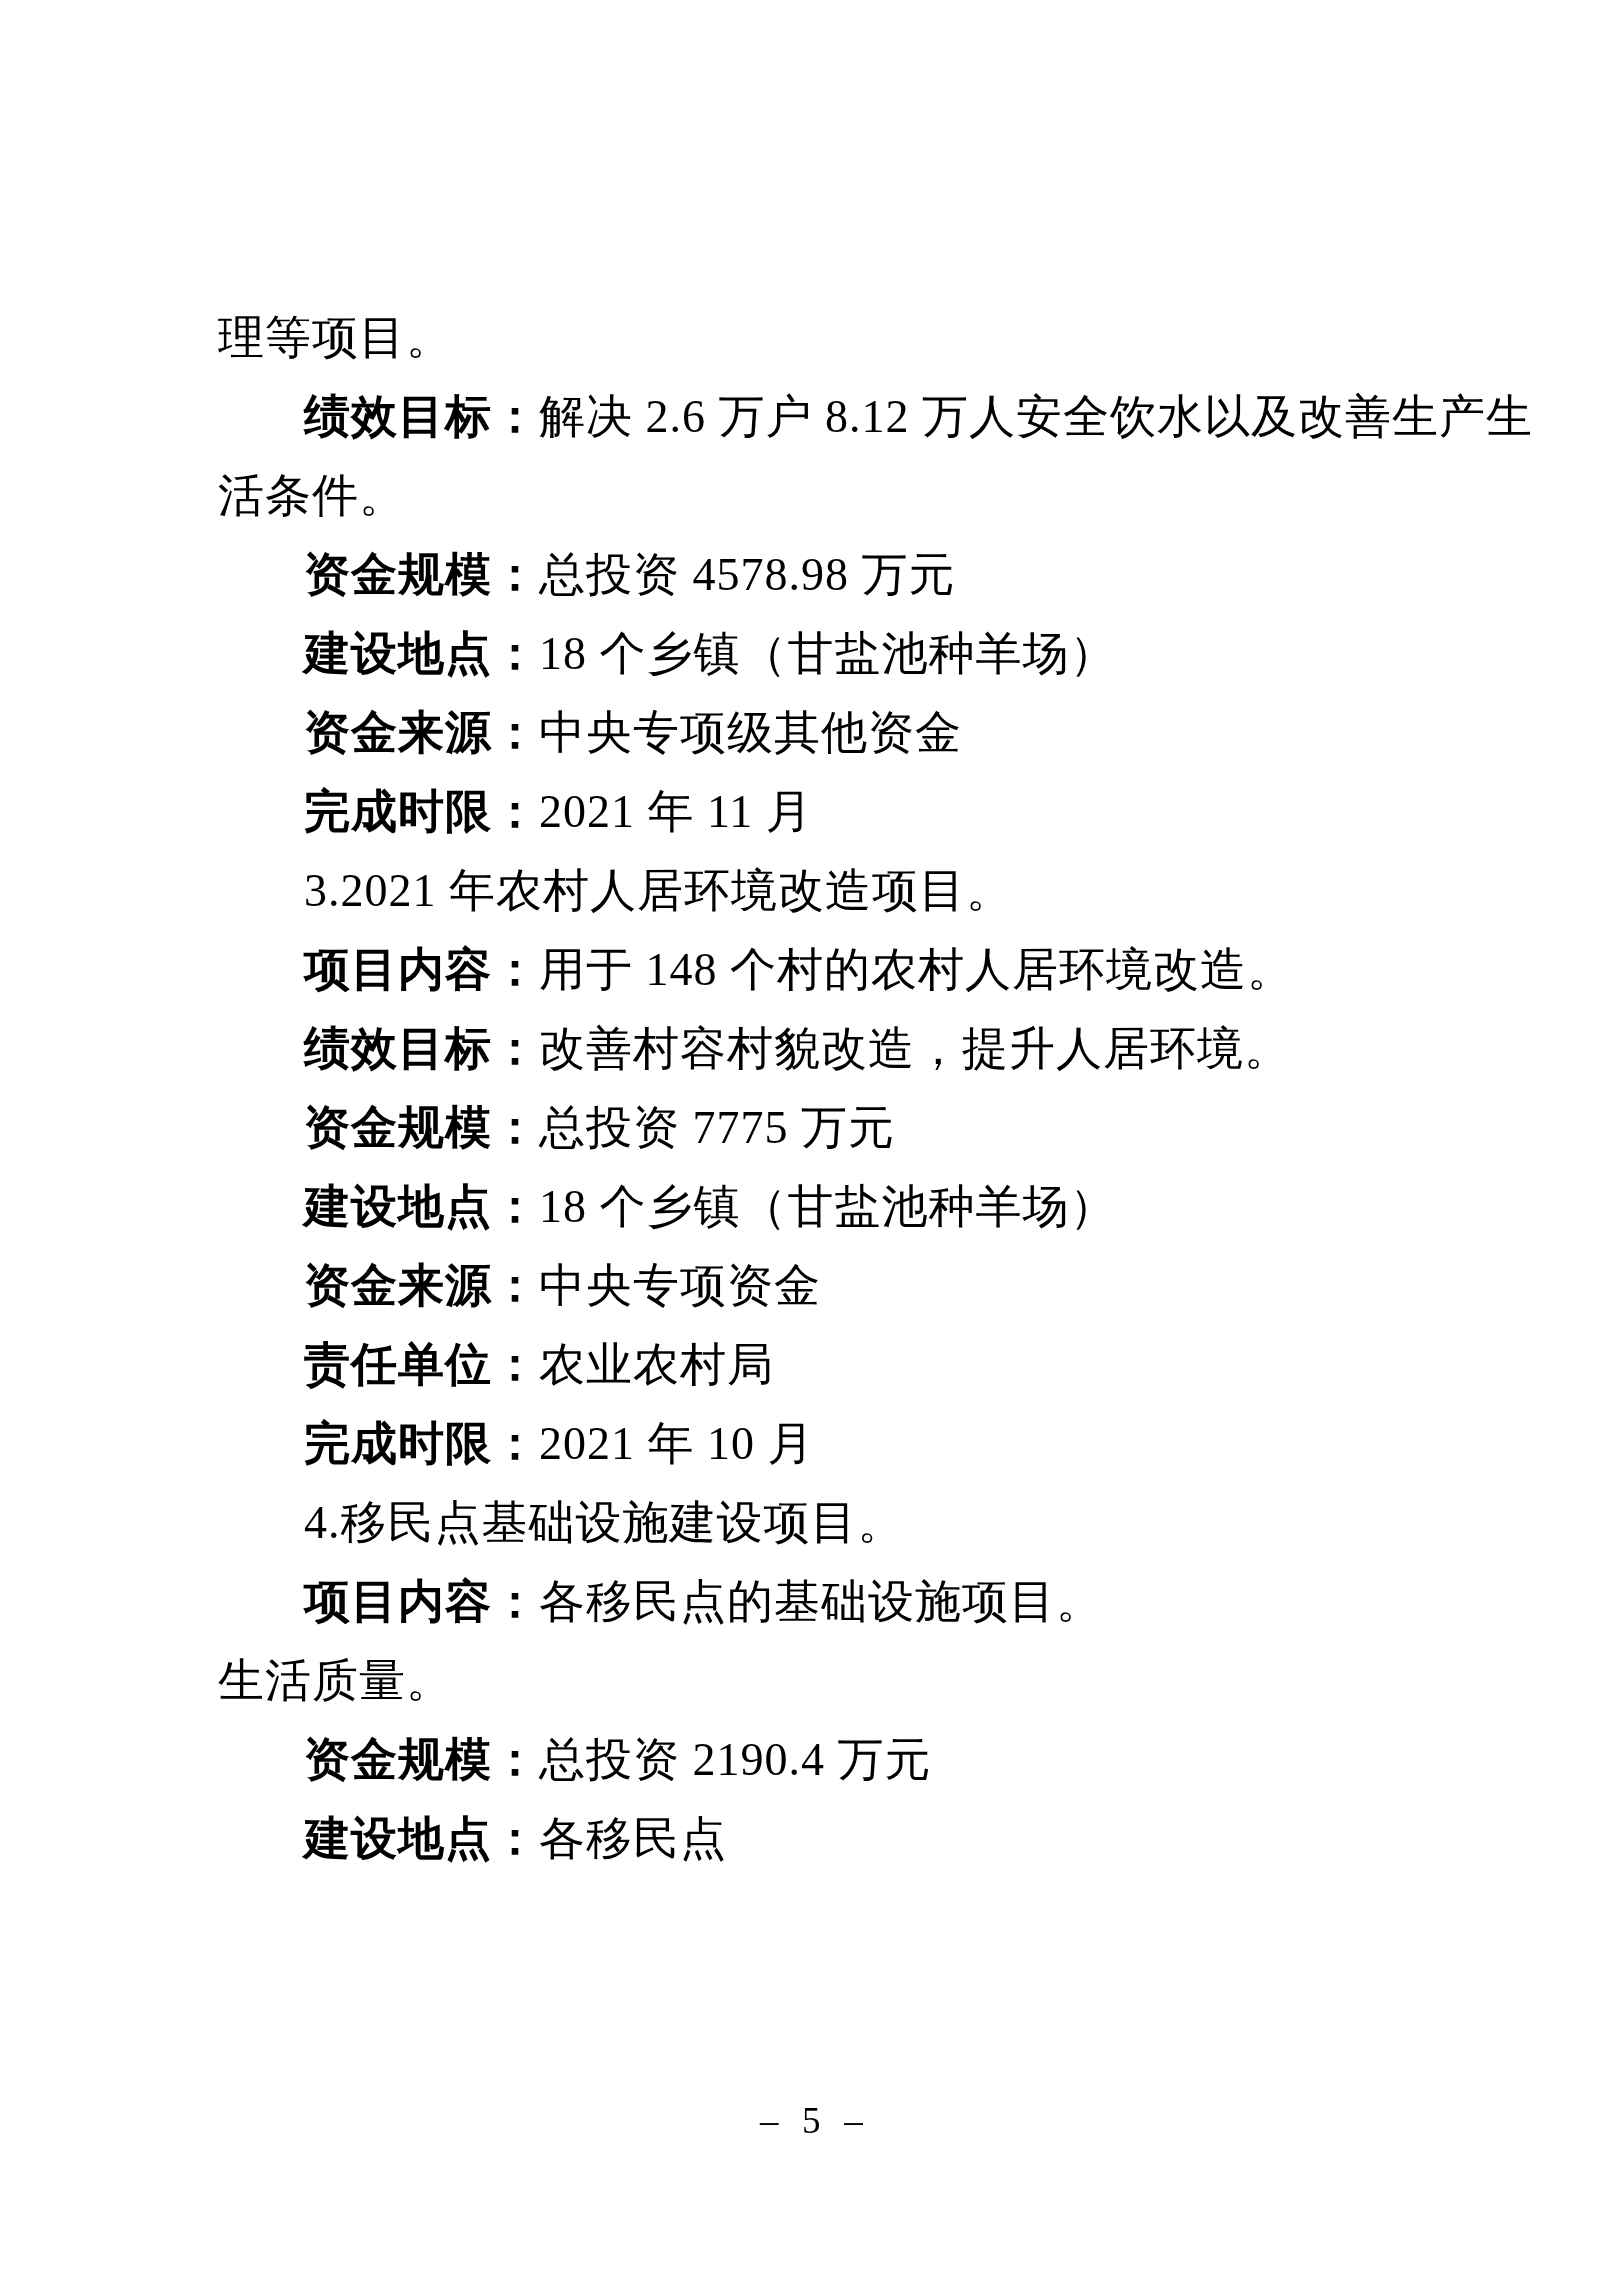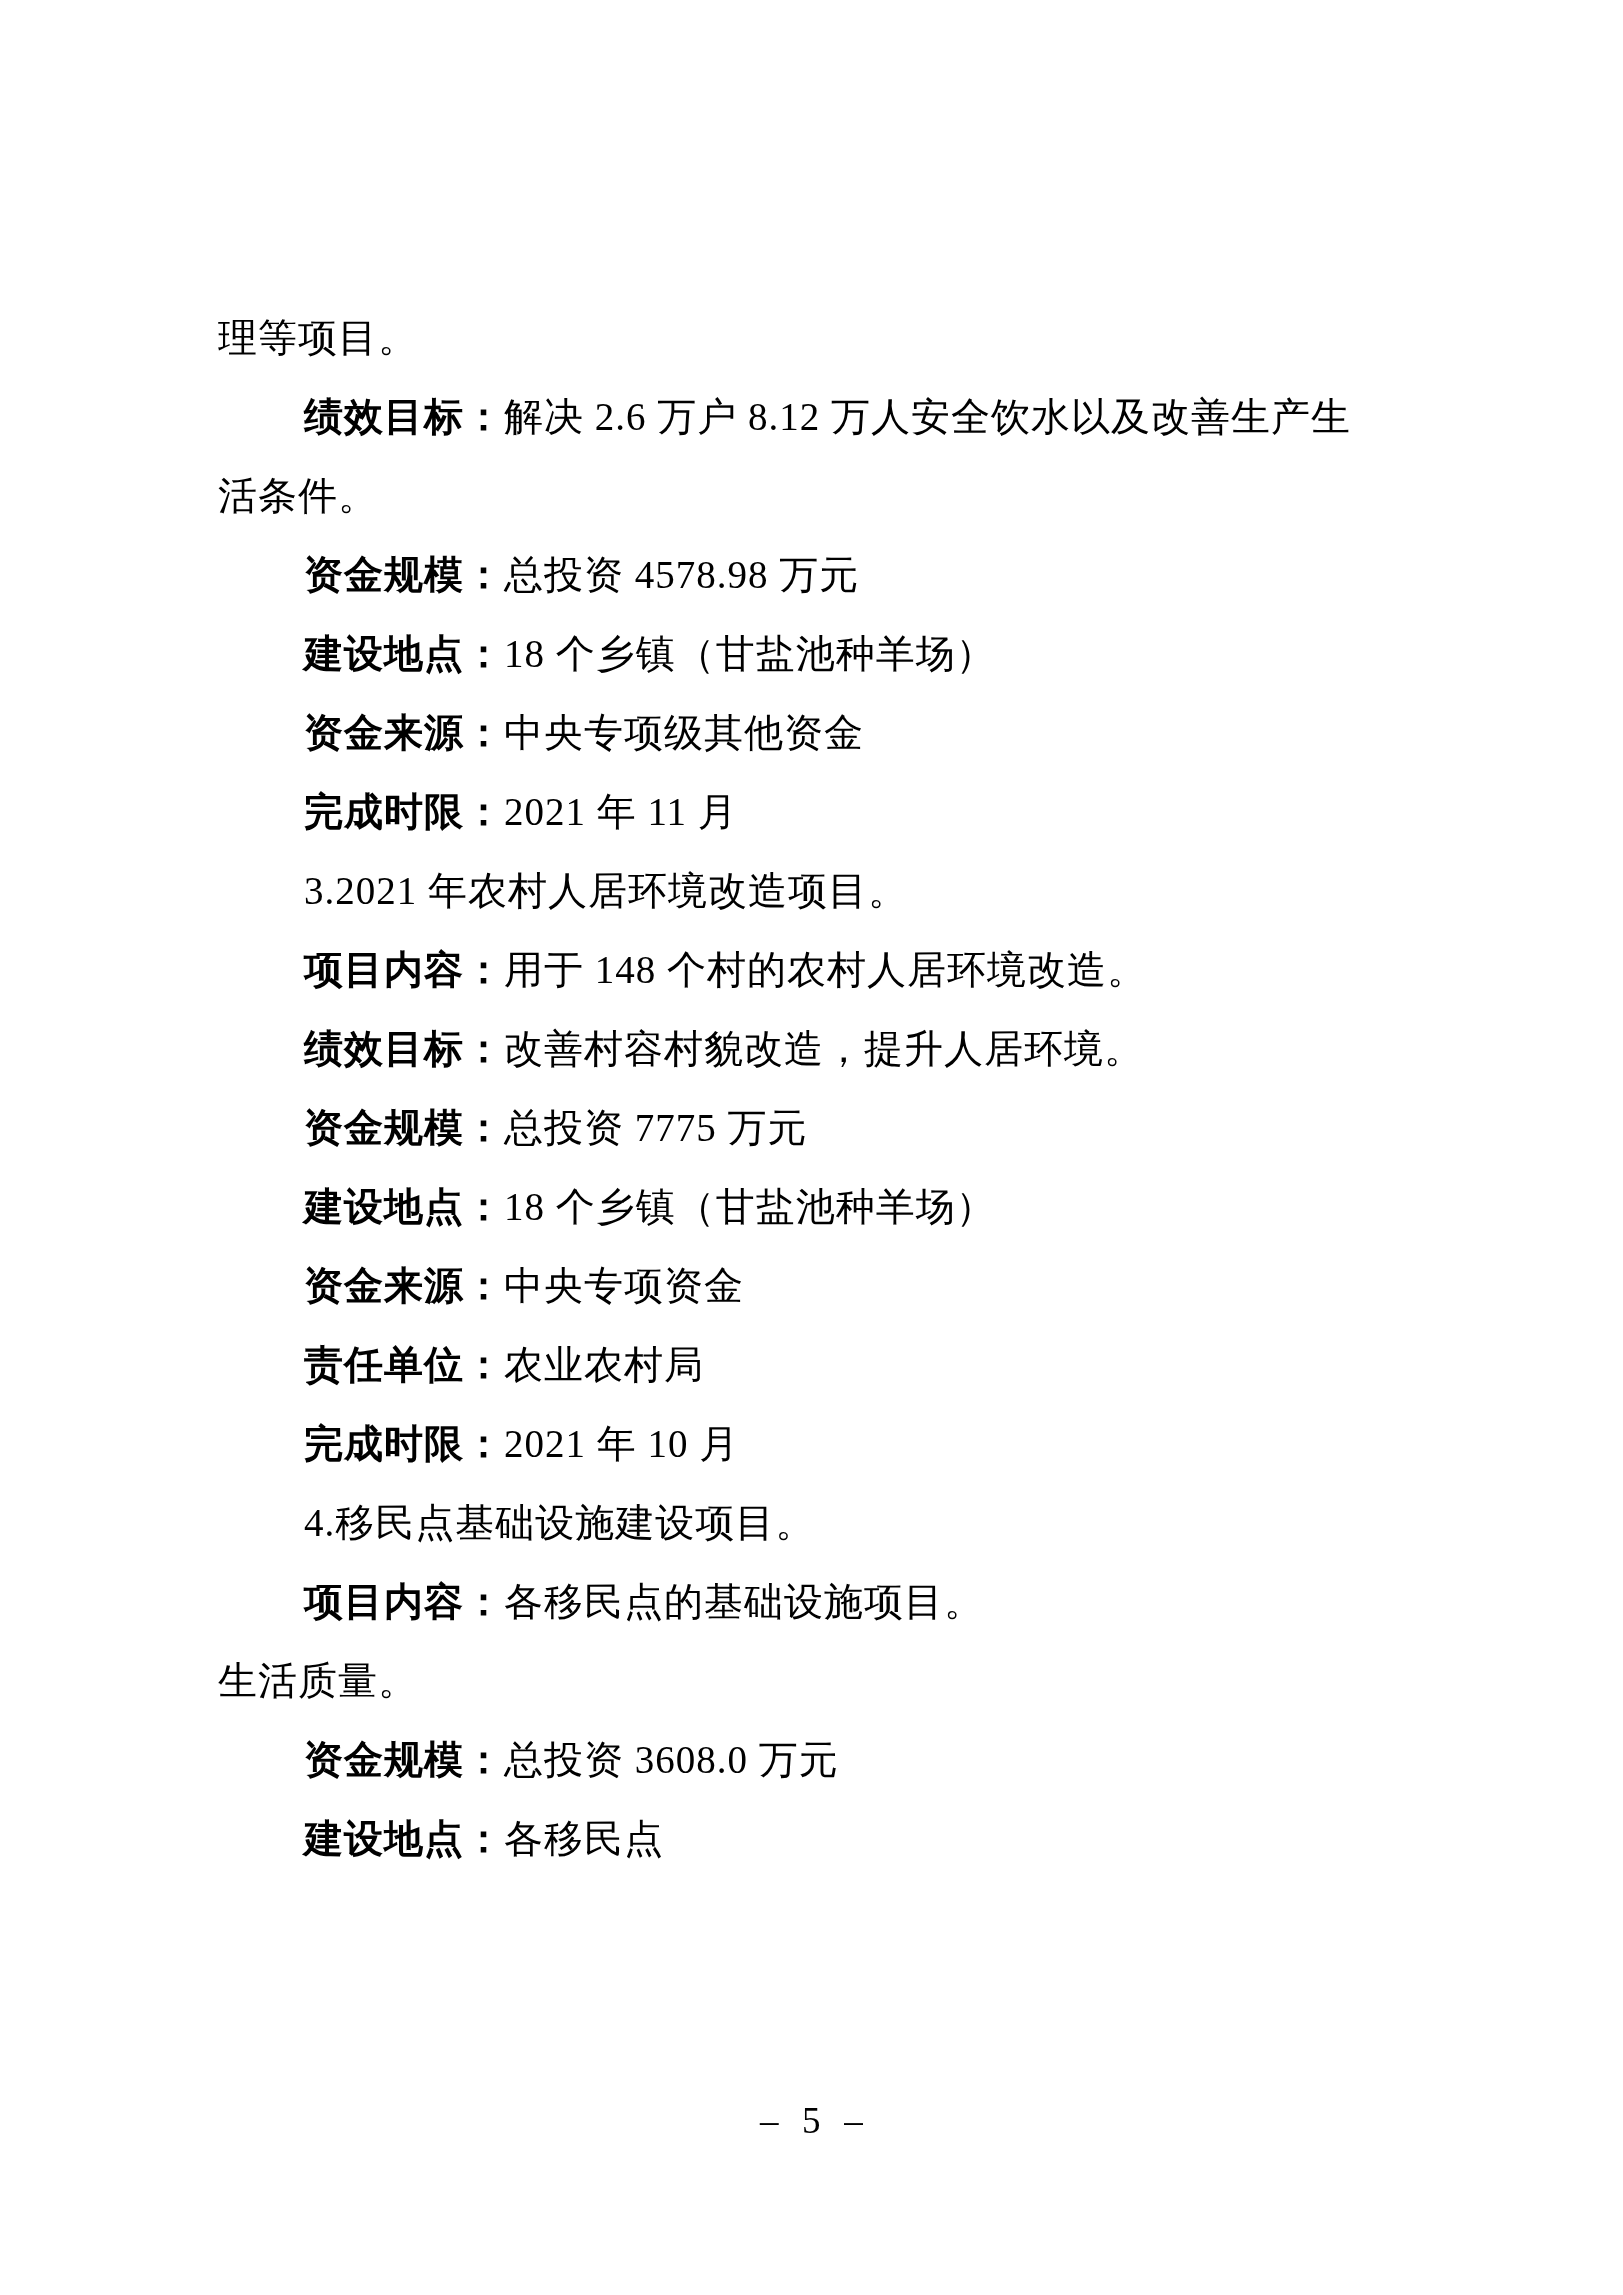--- a/index.html
+++ b/index.html
@@ -18,21 +18,21 @@
   }
   .content {
     position: absolute;
     top: 298px;
     left: 218px;
     width: 1188px;
   }
   .line {
     height: 79px;
     line-height: 79px;
-    font-size: 39px;
+    font-size: 46px;
     letter-spacing: 1px;
     white-space: nowrap;
   }
   .indent {
     padding-left: 86px;
   }
   .label {
     font-weight: bold;
   }
   .bold {
@@ -87,21 +87,21 @@
 
     <div class="line indent"><span class="label">完成时限：</span><span class="val">2021 年 10 月</span></div>
 
     <div class="line indent bold"><span class="val">4.移民点基础设施建设项目。</span></div>
 
     <div class="line indent"><span class="label">项目内容：</span><span class="val">各移民点的基础设施项目。</span></div>
 
 
     <div class="line"><span class="val">生活质量。</span></div>
 
-    <div class="line indent"><span class="label">资金规模：</span><span class="val">总投资 3608.0 万元</span></div>
+    <div class="line indent"><span class="label">资金规模：</span><span class="val">总投资 2190.4 万元</span></div>
 
     <div class="line indent"><span class="label">建设地点：</span><span class="val">各移民点</span></div>
 
   </div>
 
   <div class="footer">– 5 –</div>
 </div>
 
 
 </body></html>

